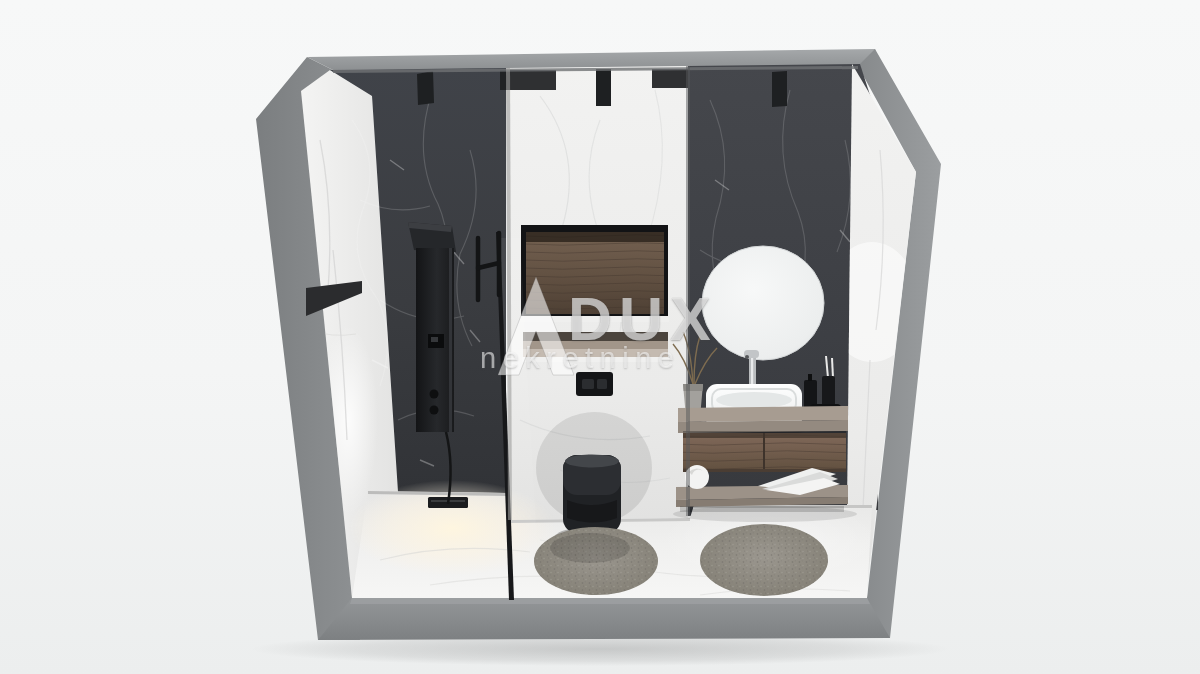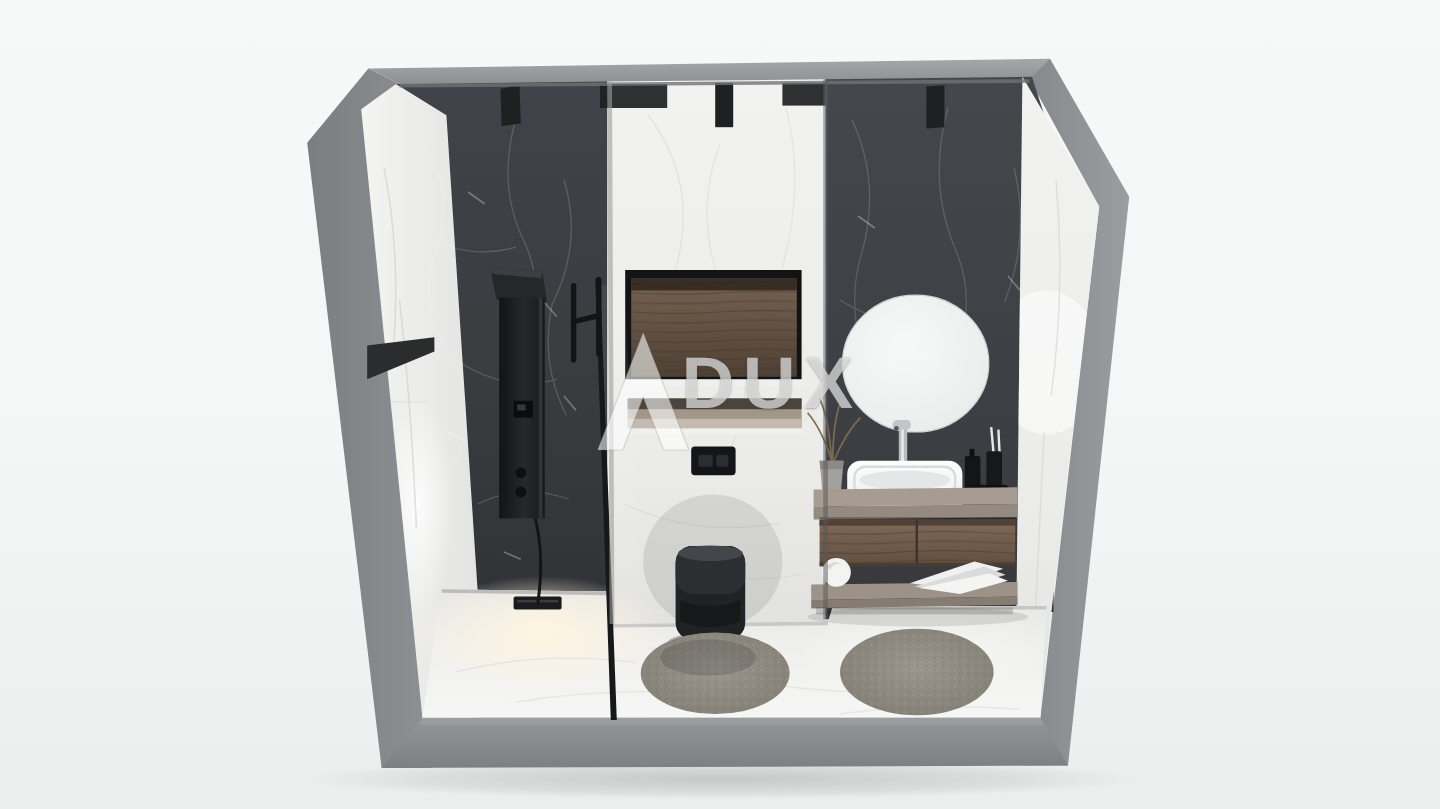--- a/index.html
+++ b/index.html
@@ -355,15 +355,16 @@
     <polygon points="506,68 510,68 512,520 508,520" fill="#9c9c9b" opacity="0.6"></polygon>
     <polygon points="686,66 690,66 690,516 686,516" fill="#55575a" opacity="0.5"></polygon>
   </g>
 </svg>
 
 <div class="watermark">
   <svg class="wm-logo" width="76" height="104" viewBox="0 0 76 104">
     <path d="M38 3 L76 101 L55 101 L38 57 L21 101 L0 101 Z" fill="rgba(255,255,255,0.58)" stroke="rgba(120,120,120,0.25)" stroke-width="1"></path>
   </svg>
   <div class="wm-title">DUX</div>
+  <div class="wm-sub">nekretnine</div>
 </div>
 
 </div>
 
 </body></html>

